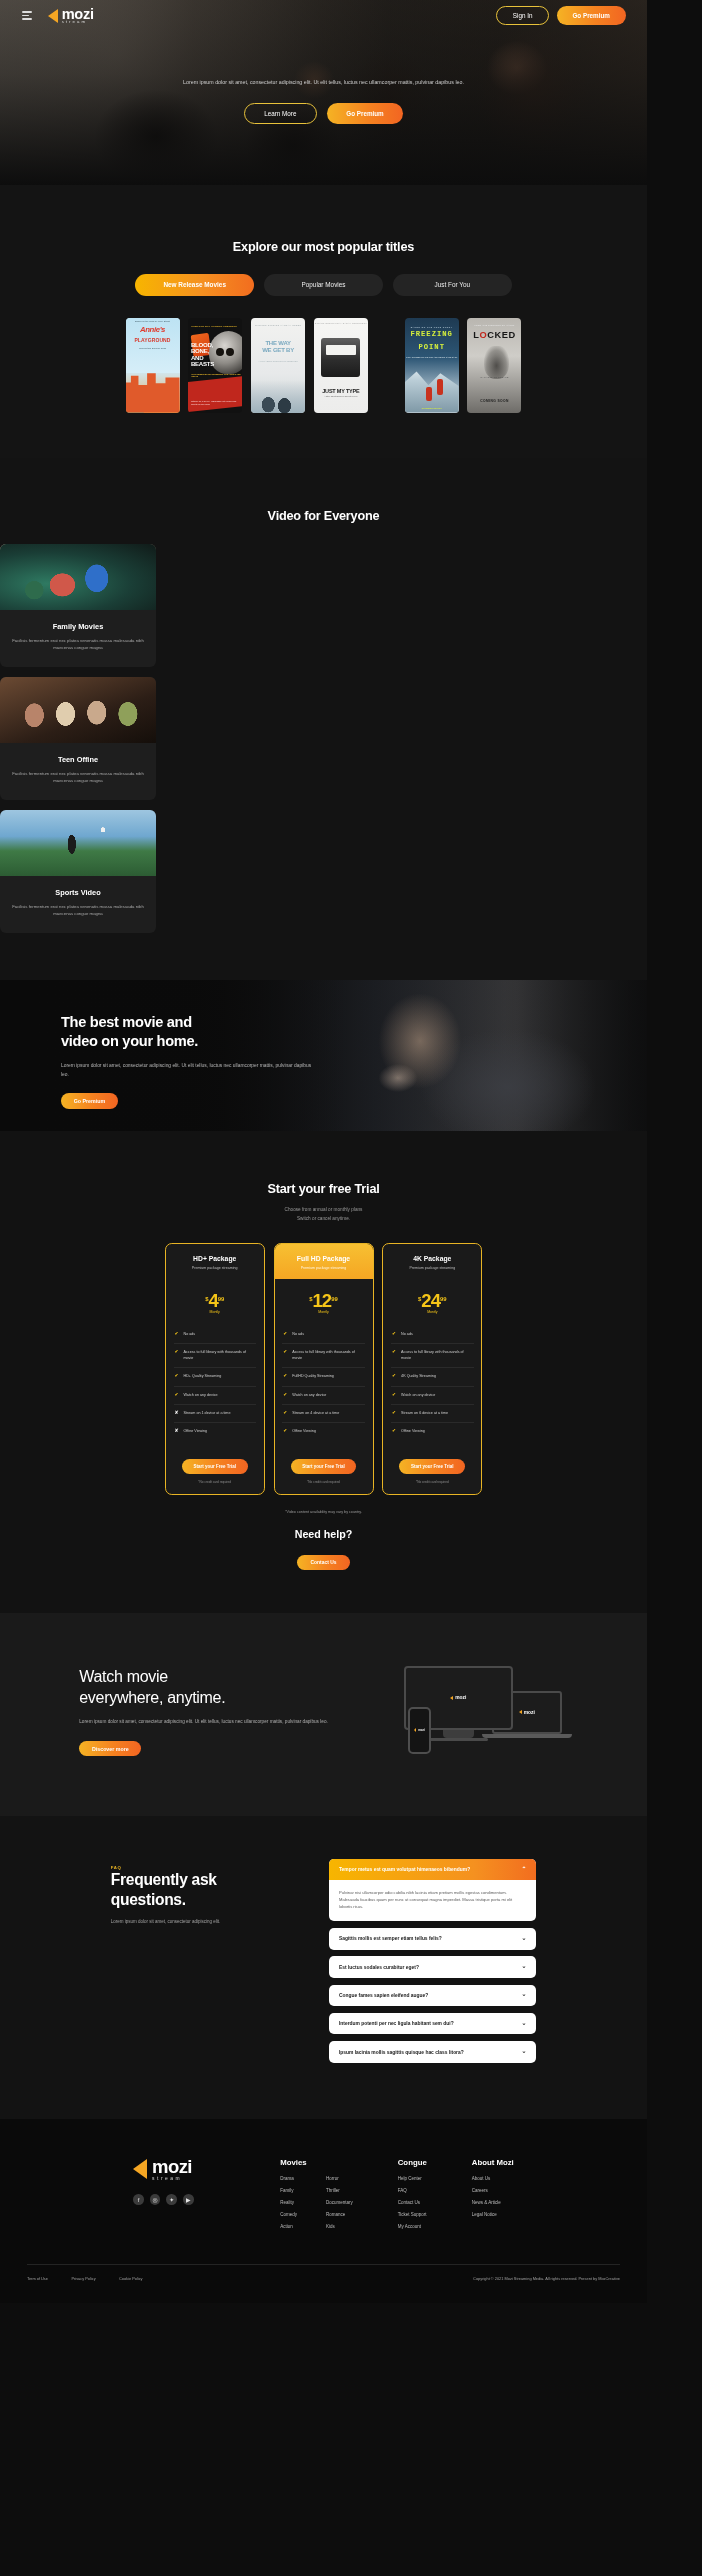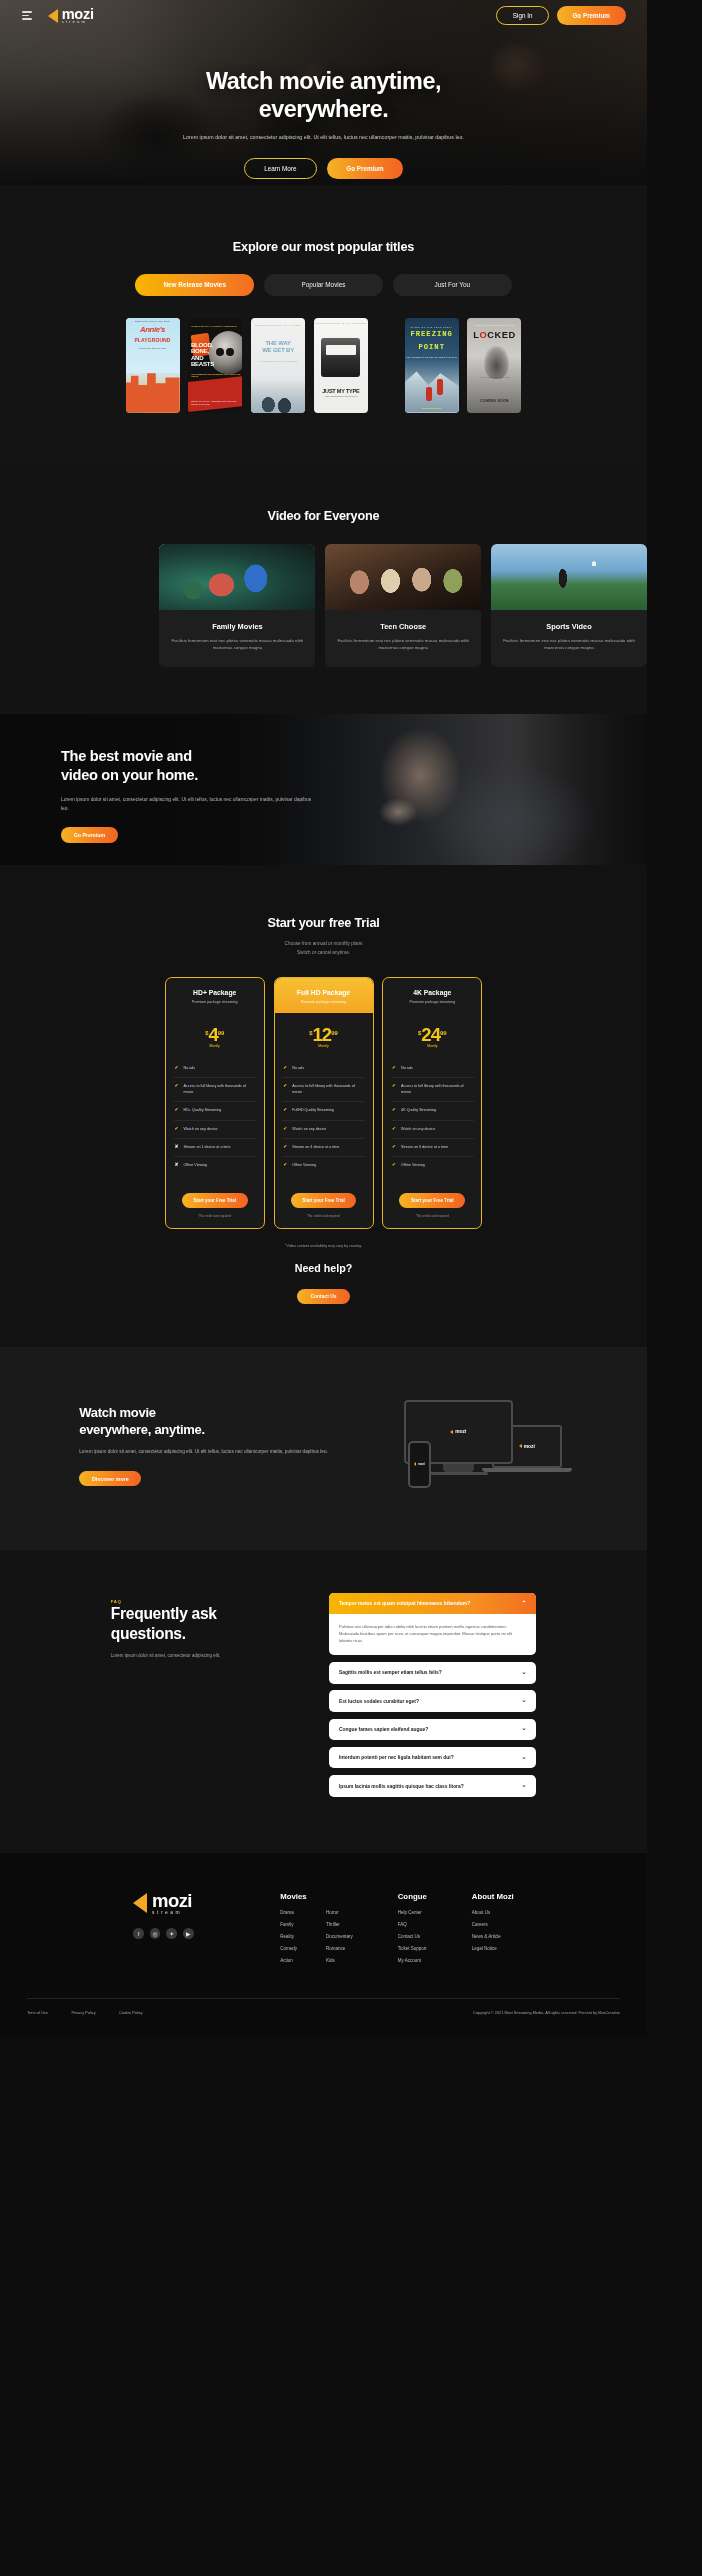--- a/index.html
+++ b/index.html
@@ -135,21 +135,21 @@
   .p6 .t { top:13%; font-size:9.3px; font-weight:bold; letter-spacing:0.5px; color:#171717; }
   .p6 .t .o { color:#c1261c; }
   .p6 .hand { position:absolute; left:30%; top:30%; width:25px; height:33px;
      background:radial-gradient(ellipse at 50% 60%, rgba(60,58,55,.85) 0%, rgba(90,88,84,.5) 55%, rgba(120,118,114,0) 78%);
      border-radius:40% 40% 44% 44%; }
   .p6 .sub { top:62%; font-size:2px; color:#4a4a4a; letter-spacing:0.4px; }
   .p6 .cs { bottom:10%; font-size:3.3px; font-weight:bold; color:#1b1b1b; letter-spacing:0.4px; }
 
   
   .everyone { background:#131313; padding:35px 0 47px; }
-  .cat-row { display:flex; justify-content:flex-end; gap:9.8px; margin-top:21.5px; }
+  .cat-row { display:flex; justify-content:space-between; gap:9.8px; margin-top:21.5px;flex-direction:column; }
   .cat { width:156px; background:#1e1e1e; border-radius:5.9px; overflow:hidden; cursor:pointer; }
   .cat-img { height:66px; position:relative; }
   .c1 { background:radial-gradient(ellipse at 30% 60%, #2f7a62 0%, #1a3e36 55%, #101a18 100%),linear-gradient(120deg,#c8b7a0,#4a4238); }
   .c1:after{ content:''; position:absolute; inset:0; background:
       radial-gradient(ellipse 21.5px 19.5px at 40% 62%, #d0584a 0%, #d0584a 58%, transparent 60%),
       radial-gradient(ellipse 19.5px 23.4px at 62% 52%, #2f6fc9 0%, #2f6fc9 58%, transparent 60%),
       radial-gradient(ellipse 15.6px 15.6px at 22% 70%, #2e6b4c 0%, #2e6b4c 58%, transparent 60%); }
   .c2 { background:linear-gradient(160deg,#6b4a33 0%,#2c1e16 60%,#140e0a 100%); }
   .c2:after{ content:''; position:absolute; inset:0; background:
       radial-gradient(ellipse 15.6px 19.5px at 22% 58%, #b8846a 0%, #b8846a 60%, transparent 62%),
@@ -208,21 +208,21 @@
   .plan-note { text-align:center; font-size:3.1px; color:#8c8c8c; padding:0 0 9.8px; }
   .avail-note { text-align:center; font-size:3.7px; color:#9a9a9a; margin-top:15.6px; }
   .need-help { text-align:center; font-size:10.7px; font-weight:bold; margin-top:13.7px; }
   .need-help-cta { text-align:center; margin-top:9.8px; }
   .need-help-cta .btn-grad { font-size:4.9px; padding:4.9px 13.7px; }
 
   
   .devices { background:#1a1a1a; padding:45px 0 51px; position:relative; }
   .dev-wrap { display:flex; align-items:center; justify-content:center; gap:19.5px; }
   .dev-text { width:254px; }
-  .dev-title { font-size:13px; font-weight:bold; line-height:1.32; letter-spacing:-0.3px; }
+  .dev-title { font-size:16px; font-weight:normal; line-height:1.32; letter-spacing:-0.3px; }
   .dev-desc { margin-top:9.8px; font-size:4.7px; line-height:1.85; color:#b0b0b0; }
   .dev-visual { position:relative; width:215px; height:107px; }
   .monitor { position:absolute; left:51px; top:7.8px; width:109px; height:64px; background:#1c1c1c; border:2px solid #4a4a4a; border-radius:3.9px;
      display:flex; align-items:center; justify-content:center; }
   .monitor-stand { position:absolute; left:90px; top:72px; width:31px; height:7.8px; background:#3d3d3d; border-radius:0 0 3.9px 3.9px; }
   .monitor-base { position:absolute; left:76px; top:80px; width:59px; height:2.9px; background:#4a4a4a; border-radius:2px; }
   .laptop { position:absolute; left:139px; top:33px; width:70px; height:43px; background:#1c1c1c; border:2px solid #4a4a4a; border-radius:2.9px;
      display:flex; align-items:center; justify-content:center; }
   .laptop-base { position:absolute; left:129px; top:76px; width:90px; height:3.9px; background:#5a5a5a; border-radius:0 0 3.9px 3.9px; }
   .phone { position:absolute; left:55px; top:49px; width:23.4px; height:47px; background:#141414; border:2px solid #4e4e4e; border-radius:4.9px;
@@ -291,24 +291,20 @@
           <span class="logo-sub">stream</span>
         </div>
       </div>
       <div class="nav-right">
         <button class="btn btn-outline">Sign In</button>
         <button class="btn btn-grad">Go Premium</button>
       </div>
     </div>
 
     <div class="hero-body">
-      <h1 class="hero-title">
-        <span>Watch movie anytime,</span><br>
-        <span>everywhere.</span>
-      </h1>
       <p class="hero-desc">Lorem ipsum dolor sit amet, consectetur adipiscing elit. Ut elit tellus, luctus nec ullamcorper mattis, pulvinar dapibus leo.</p>
       <div class="hero-cta">
         <button class="btn btn-outline lg">Learn More</button>
         <button class="btn btn-grad lg">Go Premium</button>
       </div>
     </div>
   </section>
 
   <section class="explore">
     <h2 class="sec-title">Explore our most popular titles</h2>
@@ -391,21 +387,21 @@
       <div class="cat">
         <div class="cat-img c1"></div>
         <div class="cat-body">
           <div class="cat-title">Family Movies</div>
           <div class="cat-desc">Facilisis fermentum erat nec platea venenatis massa malesuada nibh maecenas congue magna</div>
         </div>
       </div>
       <div class="cat">
         <div class="cat-img c2"></div>
         <div class="cat-body">
-          <div class="cat-title">Teen Choose</div>
+          <div class="cat-title">Teen Offine</div>
           <div class="cat-desc">Facilisis fermentum erat nec platea venenatis massa malesuada nibh maecenas congue magna</div>
         </div>
       </div>
       <div class="cat">
         <div class="cat-img c4"></div>
         <div class="cat-body">
           <div class="cat-title">Sports Video</div>
           <div class="cat-desc">Facilisis fermentum erat nec platea venenatis massa malesuada nibh maecenas congue magna</div>
         </div>
       </div>

